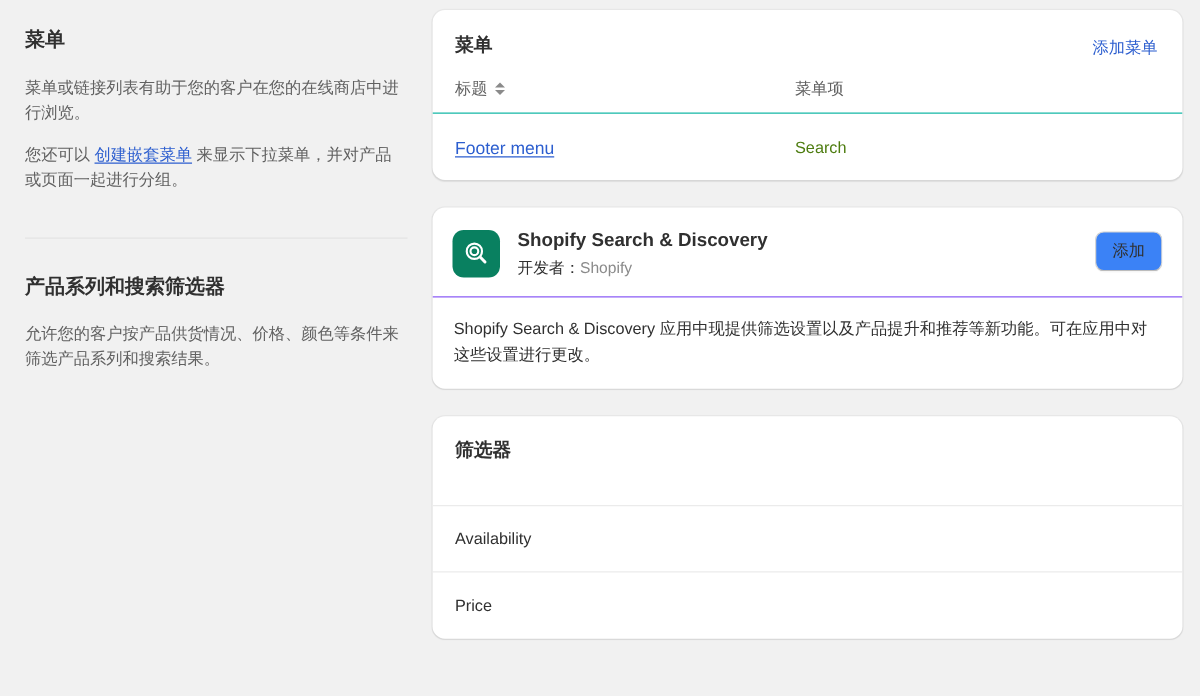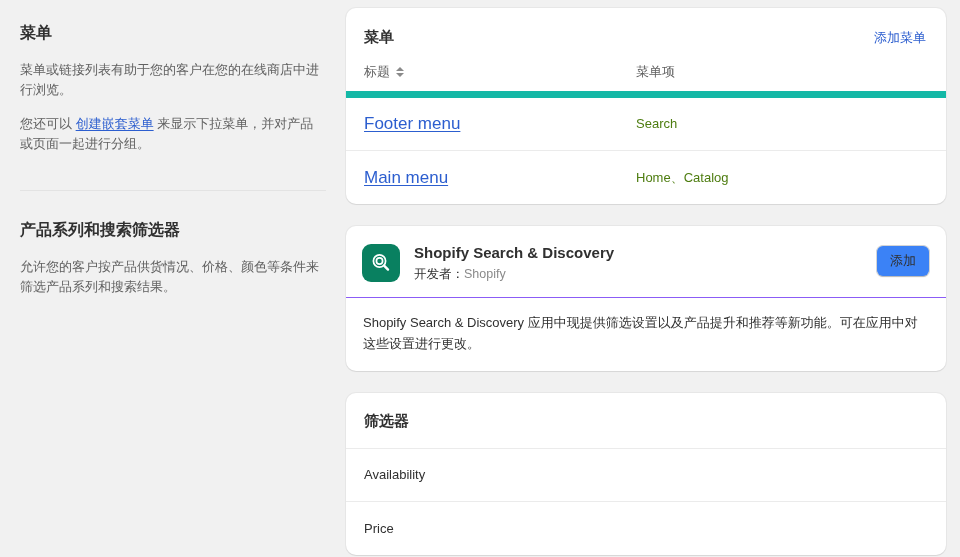--- a/index.html
+++ b/index.html
@@ -109,21 +109,21 @@
     line-height: 20px;
     color: #2c5ecf;
     cursor: pointer;
     padding: 2px 2px;
   }
 
   .table-head {
     display: flex;
     align-items: center;
     padding: 12px 18px 10px 18px;
-    border-bottom: 7px solid #14b8a6;
+    border-bottom: 1px solid #14b8a6;
   }
 
   .col-title { width: 272px; flex: 0 0 272px; display: flex; align-items: center; gap: 5px; }
   .col-items { flex: 1 1 auto; }
 
   .th-text {
     font-size: 13px;
     line-height: 18px;
     color: #616161;
   }
@@ -148,21 +148,21 @@
   .table-row {
     display: flex;
     align-items: center;
     padding: 15px 18px 15px 18px;
     border-bottom: 1px solid #ebebeb;
     min-height: 53px;
   }
   .table-row:last-child { border-bottom: none; }
 
   .row-link {
-    font-size: 17px;
+    font-size: 14px;
     line-height: 20px;
     color: #2c5ecf;
     text-decoration: underline;
     text-underline-offset: 2px;
     cursor: pointer;
   }
 
   .row-items {
     font-size: 13px;
     line-height: 20px;
@@ -228,21 +228,21 @@
 
   .app-desc {
     padding: 14px 17px 17px 17px;
     font-size: 13px;
     line-height: 21px;
     color: #303030;
   }
 
   
   .filters-head {
-    padding: 17px 18px 16px 18px;
+    padding: 17px 18px 32px 18px;
     border-bottom: 1px solid #ebebeb;
   }
 
   .filter-row {
     padding: 16px 18px;
     border-bottom: 1px solid #ebebeb;
     font-size: 13px;
     line-height: 20px;
     color: #303030;
     min-height: 53px;
@@ -297,26 +297,20 @@
         </div>
       </div>
 
       <div class="table-row">
         <div class="col-title">
           <span class="row-link">Footer menu</span>
         </div>
         <div class="col-items row-items">Search</div>
       </div>
 
-      <div class="table-row">
-        <div class="col-title">
-          <span class="row-link">Main menu</span>
-        </div>
-        <div class="col-items row-items">Home、Catalog</div>
-      </div>
 
     </div>
 
     <div class="card">
 
       <div class="app-card-top">
         <div class="app-icon">
           <svg width="24" height="24" viewBox="0 0 24 24" fill="none" xmlns="http://www.w3.org/2000/svg" aria-hidden="true">
             <circle cx="10.5" cy="10" r="6.1" stroke="#ffffff" stroke-width="1.7"></circle>
             <circle cx="10.5" cy="10" r="3.1" stroke="#ffffff" stroke-width="1.7"></circle>

